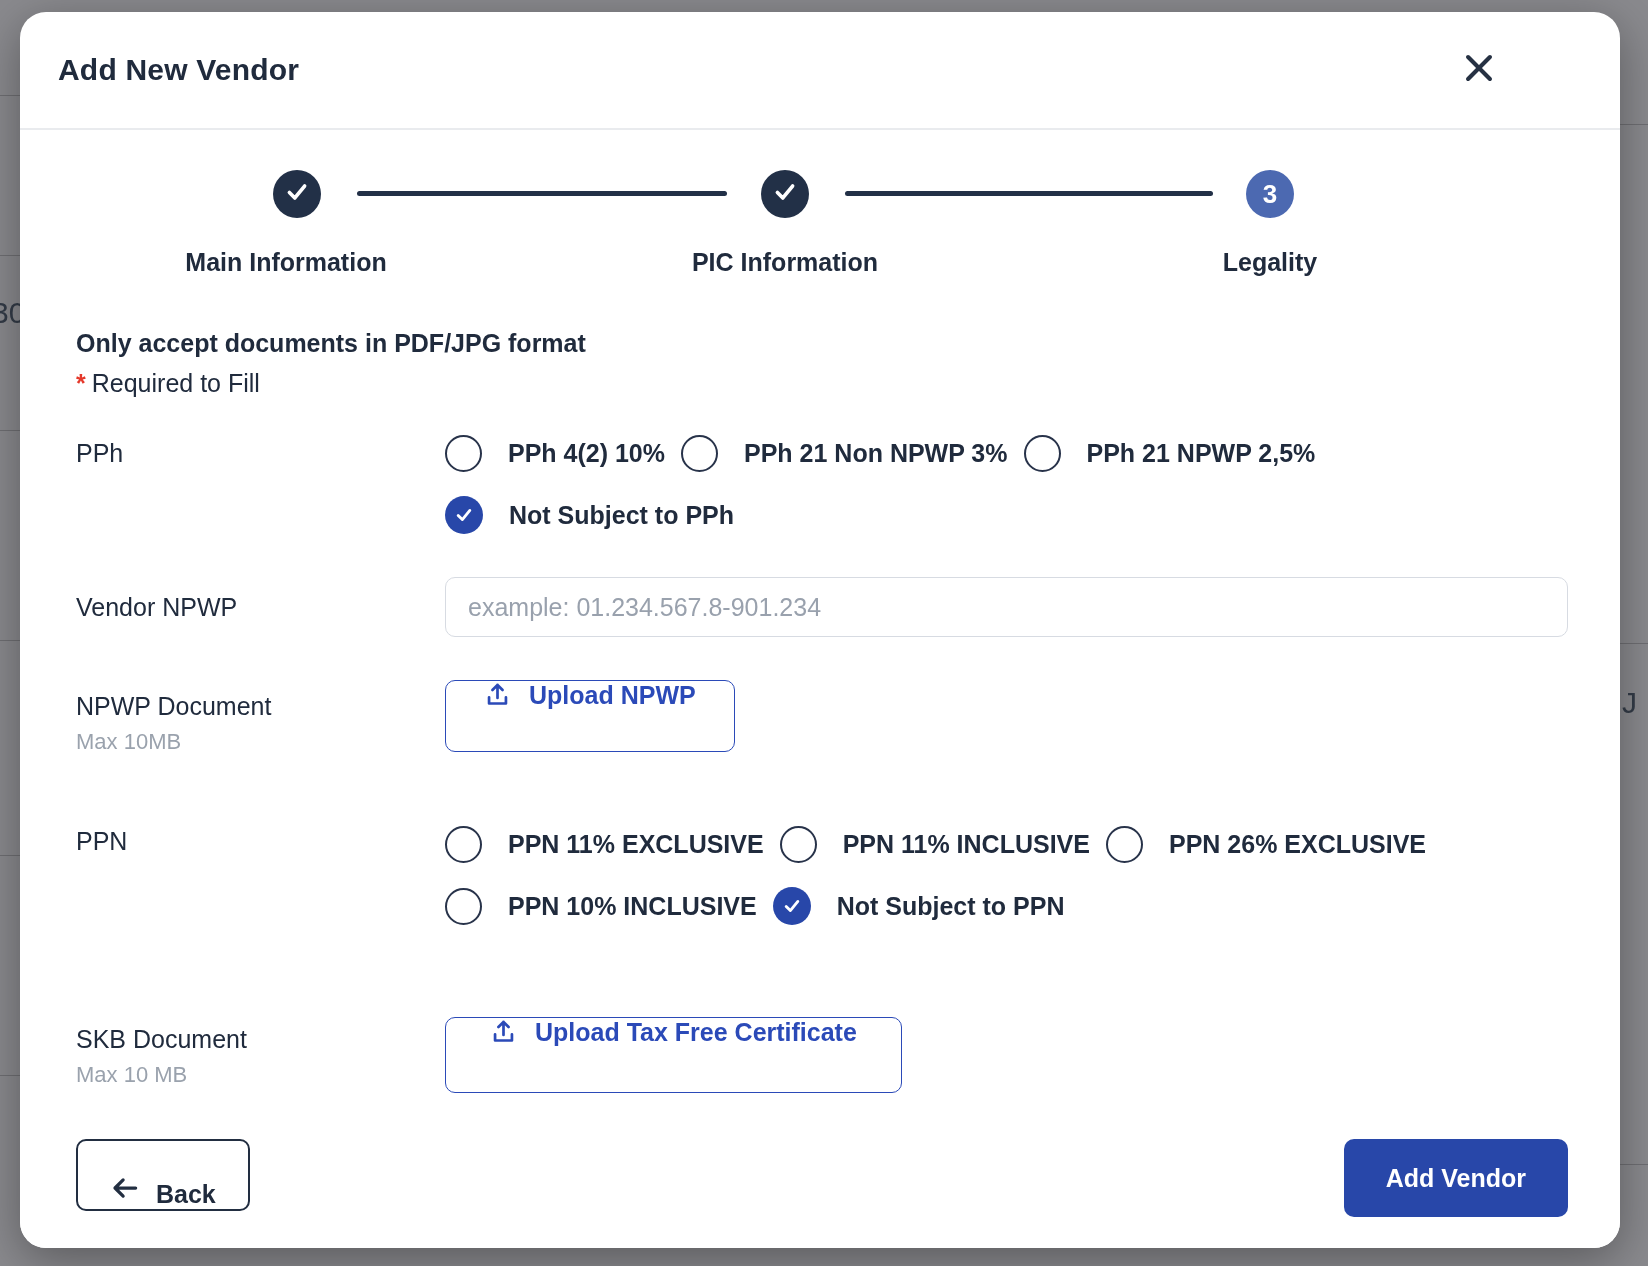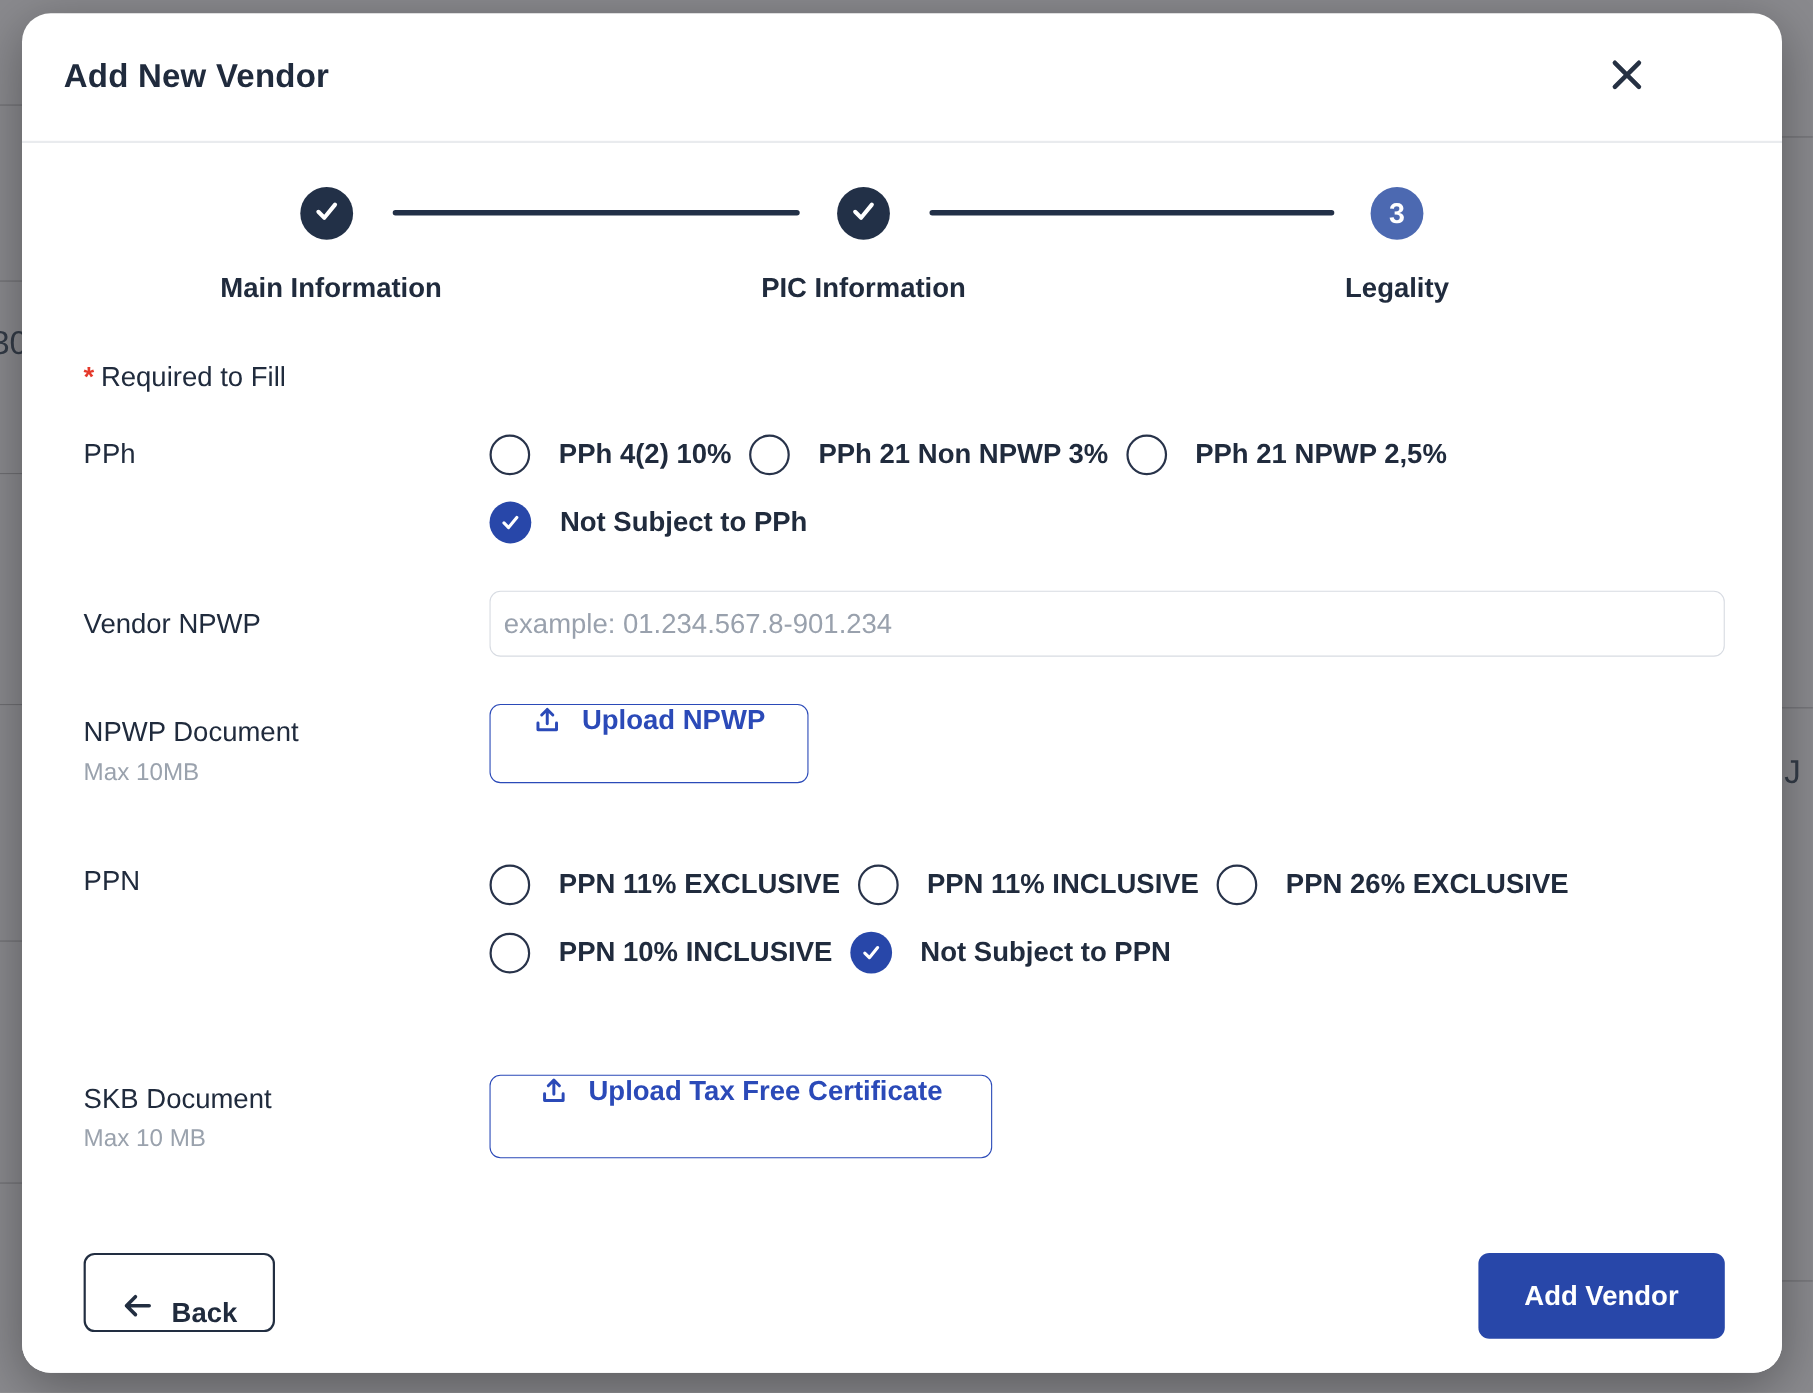--- a/index.html
+++ b/index.html
@@ -53,21 +53,21 @@
   .radio{display:flex;align-items:center;cursor:pointer;white-space:nowrap;}
   .rdot{width:33px;height:33px;border:2.5px solid #28334a;border-radius:50%;
     background:#fff;margin-right:26px;flex:0 0 auto;display:flex;
     align-items:center;justify-content:center;box-sizing:content-box;}
   .rdot svg{display:none;}
   .rdot.checked{width:38px;height:38px;border:none;background:#2847a9;}
   .rdot.checked svg{display:block;}
   .rlabel{font-size:25px;font-weight:700;color:#202b3d;}
   
   .tinput{width:100%;height:60px;box-sizing:border-box;border:1.5px solid #d7dbe2;
-    border-radius:10px;padding:0 12px;font-size:25px;color:#202b3d;
+    border-radius:10px;padding:0 22px;font-size:25px;color:#202b3d;
     font-family:"Liberation Sans","DejaVu Sans",sans-serif;outline:none;}
   .tinput::placeholder{color:#99a1ad;}
   
   .upload-btn{display:inline-flex;align-items:flex-start;gap:18px;height:72px;
     padding:0 38px;border:1.5px solid #2b4ab8;border-radius:10px;background:#fff;
     color:#2b4ab8;font-size:25px;font-weight:700;cursor:pointer;
     font-family:"Liberation Sans","DejaVu Sans",sans-serif;}
   .upload-btn.tall{height:76px;padding:0 44px;}
   
   .mfoot{height:111px;flex:0 0 111px;display:flex;align-items:flex-start;
@@ -127,26 +127,27 @@
         <span>
           <svg width="26" height="26" viewBox="0 0 24 24" fill="none">
             <path d="M5 12.5 L10 17.5 L19 6.5" stroke="#fff" stroke-width="3.4" stroke-linecap="round" stroke-linejoin="round"></path>
           </svg>
         </span>
       </div>
       <div class="scircle current" style="left:1226px">
         <span>3</span>
       </div>
 
-      <div class="slabel" style="left:281px">Main Information</div>
+      <div class="slabel" style="left:266px">Main Information</div>
       <div class="slabel" style="left:765px">PIC Information</div>
       <div class="slabel" style="left:1250px">Legality</div>
     </div>
 
     <div class="note-block">
+      <div class="note-bold">Only accept documents in PDF/JPG format</div>
       <div class="note-req">
         <span class="req-star">*</span><span>Required to Fill</span>
       </div>
     </div>
 
     <div class="frow row-pph">
       <div class="fcol-label">
         <div class="flabel" style="padding-top:15px">PPh</div>
       </div>
       <div class="fcol-ctl">

